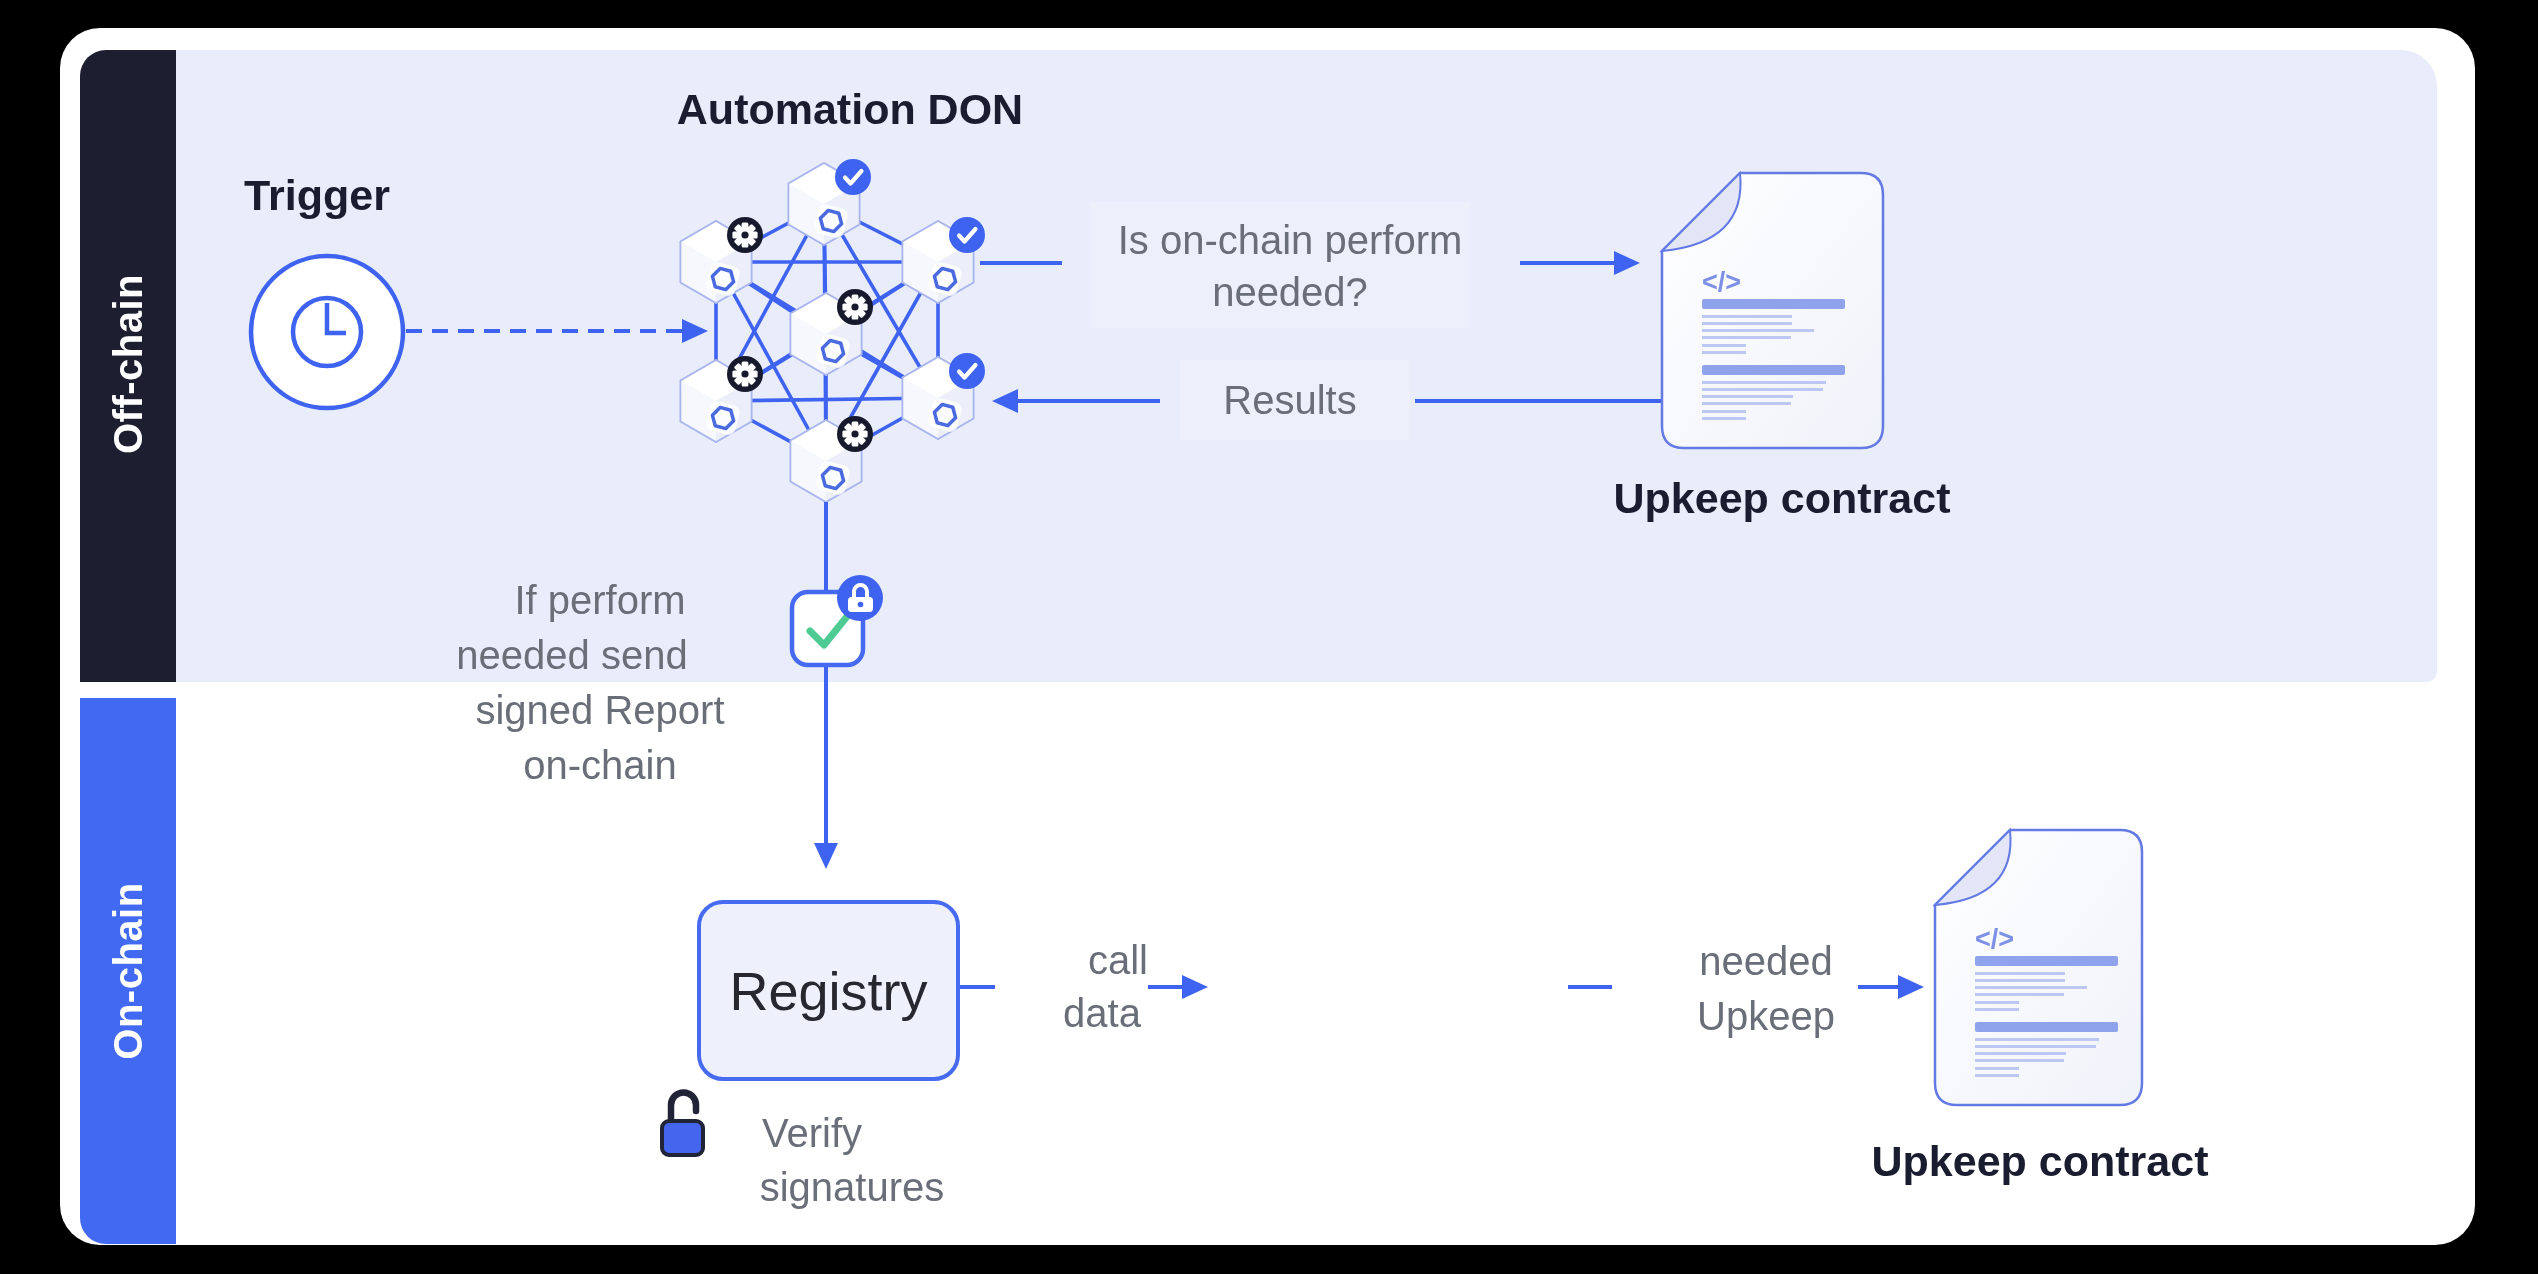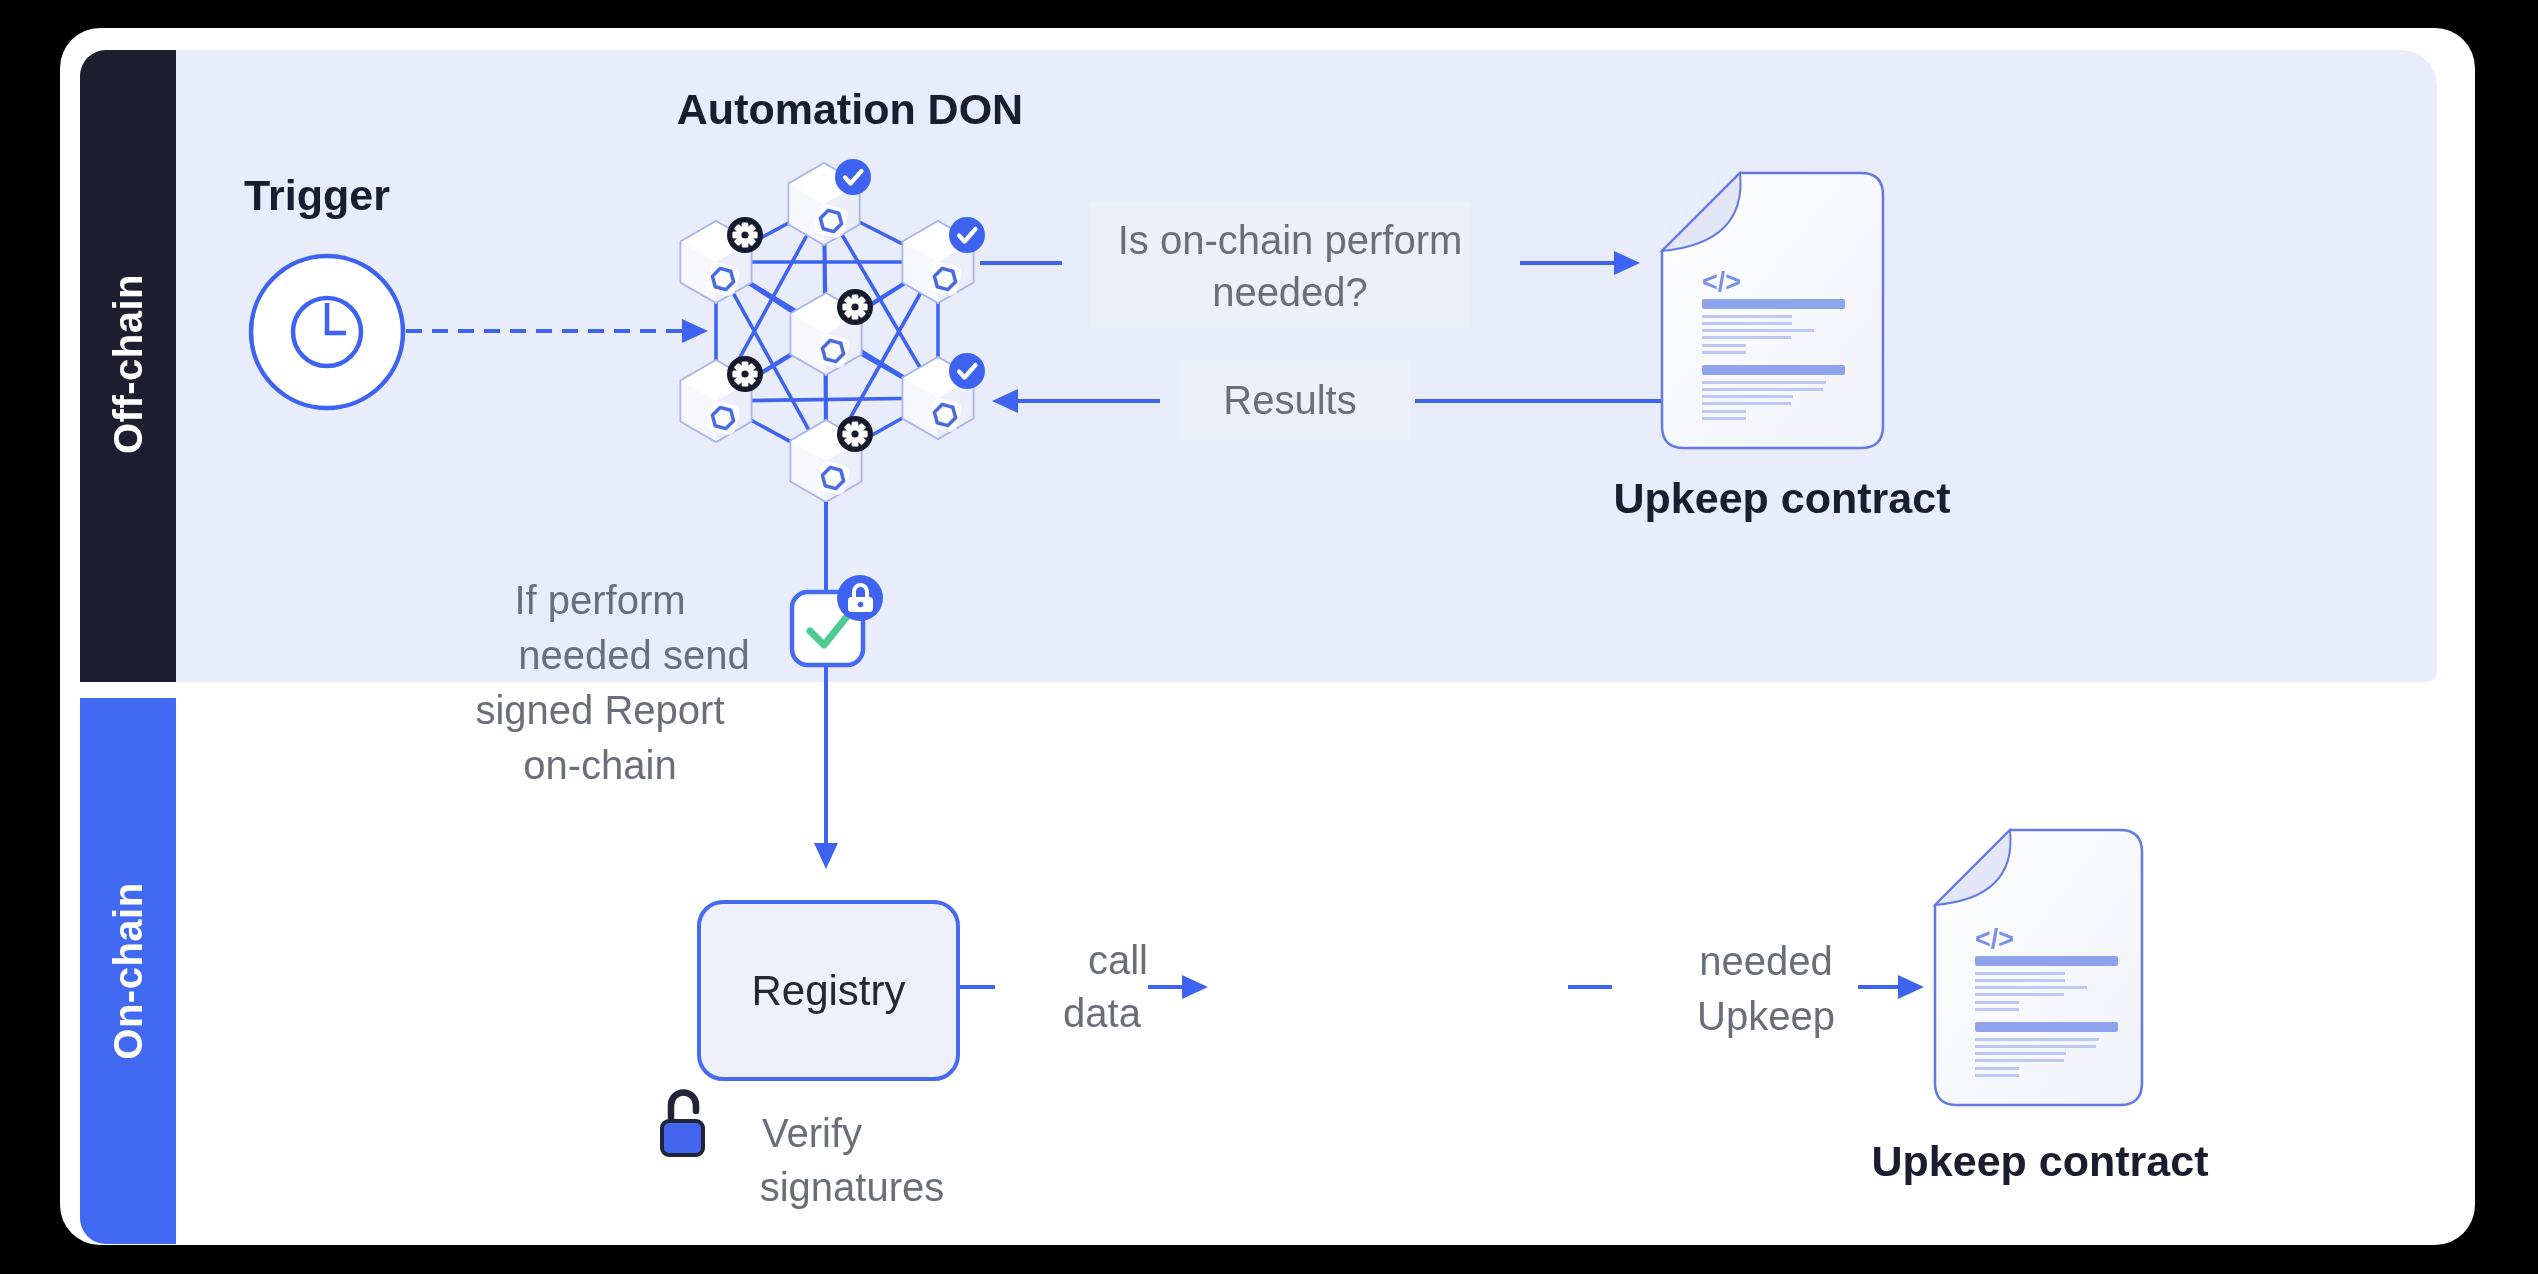--- a/index.html
+++ b/index.html
@@ -7,21 +7,21 @@
   .stage{position:relative;width:2538px;height:1274px;background:#000;overflow:hidden;}
   .card{position:absolute;left:60px;top:28px;width:2415px;height:1217px;background:#fff;border-radius:40px;}
   .strip-off{position:absolute;left:80px;top:50px;width:96px;height:632px;background:#1D1F31;border-radius:26px 0 0 0;}
   .strip-on{position:absolute;left:80px;top:698px;width:96px;height:546px;background:#4169F1;border-radius:0 0 0 26px;}
   .panel-off{position:absolute;left:176px;top:50px;width:2261px;height:632px;background:#E9ECFA;border-radius:0 36px 10px 0;}
   .svg-layer{position:absolute;left:0;top:0;width:2538px;height:1274px;pointer-events:none;}
   .lbl{position:absolute;transform:translate(-50%,-50%);white-space:nowrap;}
   .side-label{color:#fff;font-weight:bold;font-size:40px;letter-spacing:.5px;transform:translate(-50%,-50%) rotate(-90deg);}
   .heading{color:#1A1C2F;font-weight:bold;font-size:43px;}
   .gray{color:#6A6E78;font-size:40px;font-weight:400;}
-  .node-box{position:absolute;border:4px solid #476BF0;background:#EEF1FC;border-radius:26px;display:flex;align-items:center;justify-content:center;color:#26272F;font-size:42px;}
+  .node-box{position:absolute;border:4px solid #476BF0;background:#EEF1FC;border-radius:26px;display:flex;align-items:center;justify-content:center;color:#26272F;font-size:54px;}
 </style>
 </head>
 <body>
 
 <div class="stage">
   <div class="card"></div>
   <div class="strip-off"></div>
   <div class="panel-off"></div>
   <div class="strip-on"></div>
 
@@ -291,21 +291,21 @@
   <div class="lbl heading" style="left:317px;top:195px;">Trigger</div>
   <div class="lbl heading" style="left:850px;top:109px;">Automation DON</div>
 
   <div class="lbl gray" style="left:1290px;top:240px;">Is on-chain perform</div>
   <div class="lbl gray" style="left:1290px;top:292px;">needed?</div>
   <div class="lbl gray" style="left:1290px;top:400px;">Results</div>
 
   <div class="lbl heading" style="left:1782px;top:498px;">Upkeep contract</div>
 
   <div class="lbl gray" style="left:600px;top:600px;">If perform</div>
-  <div class="lbl gray" style="left:634px;top:655px;">needed send</div>
+  <div class="lbl gray" style="left:572px;top:655px;">needed send</div>
   <div class="lbl gray" style="left:600px;top:710px;">signed Report</div>
   <div class="lbl gray" style="left:600px;top:765px;">on-chain</div>
 
   <div class="node-box" style="left:697px;top:900px;width:255px;height:173px;">
     <span>Registry</span>
   </div>
   <div class="lbl gray" style="left:1070px;top:960px;margin-left:48px;">call</div>
   <div class="lbl gray" style="left:1070px;top:1013px;margin-left:32px;">data</div>
 
   <div class="lbl gray" style="left:1766px;top:961px;">needed</div>

